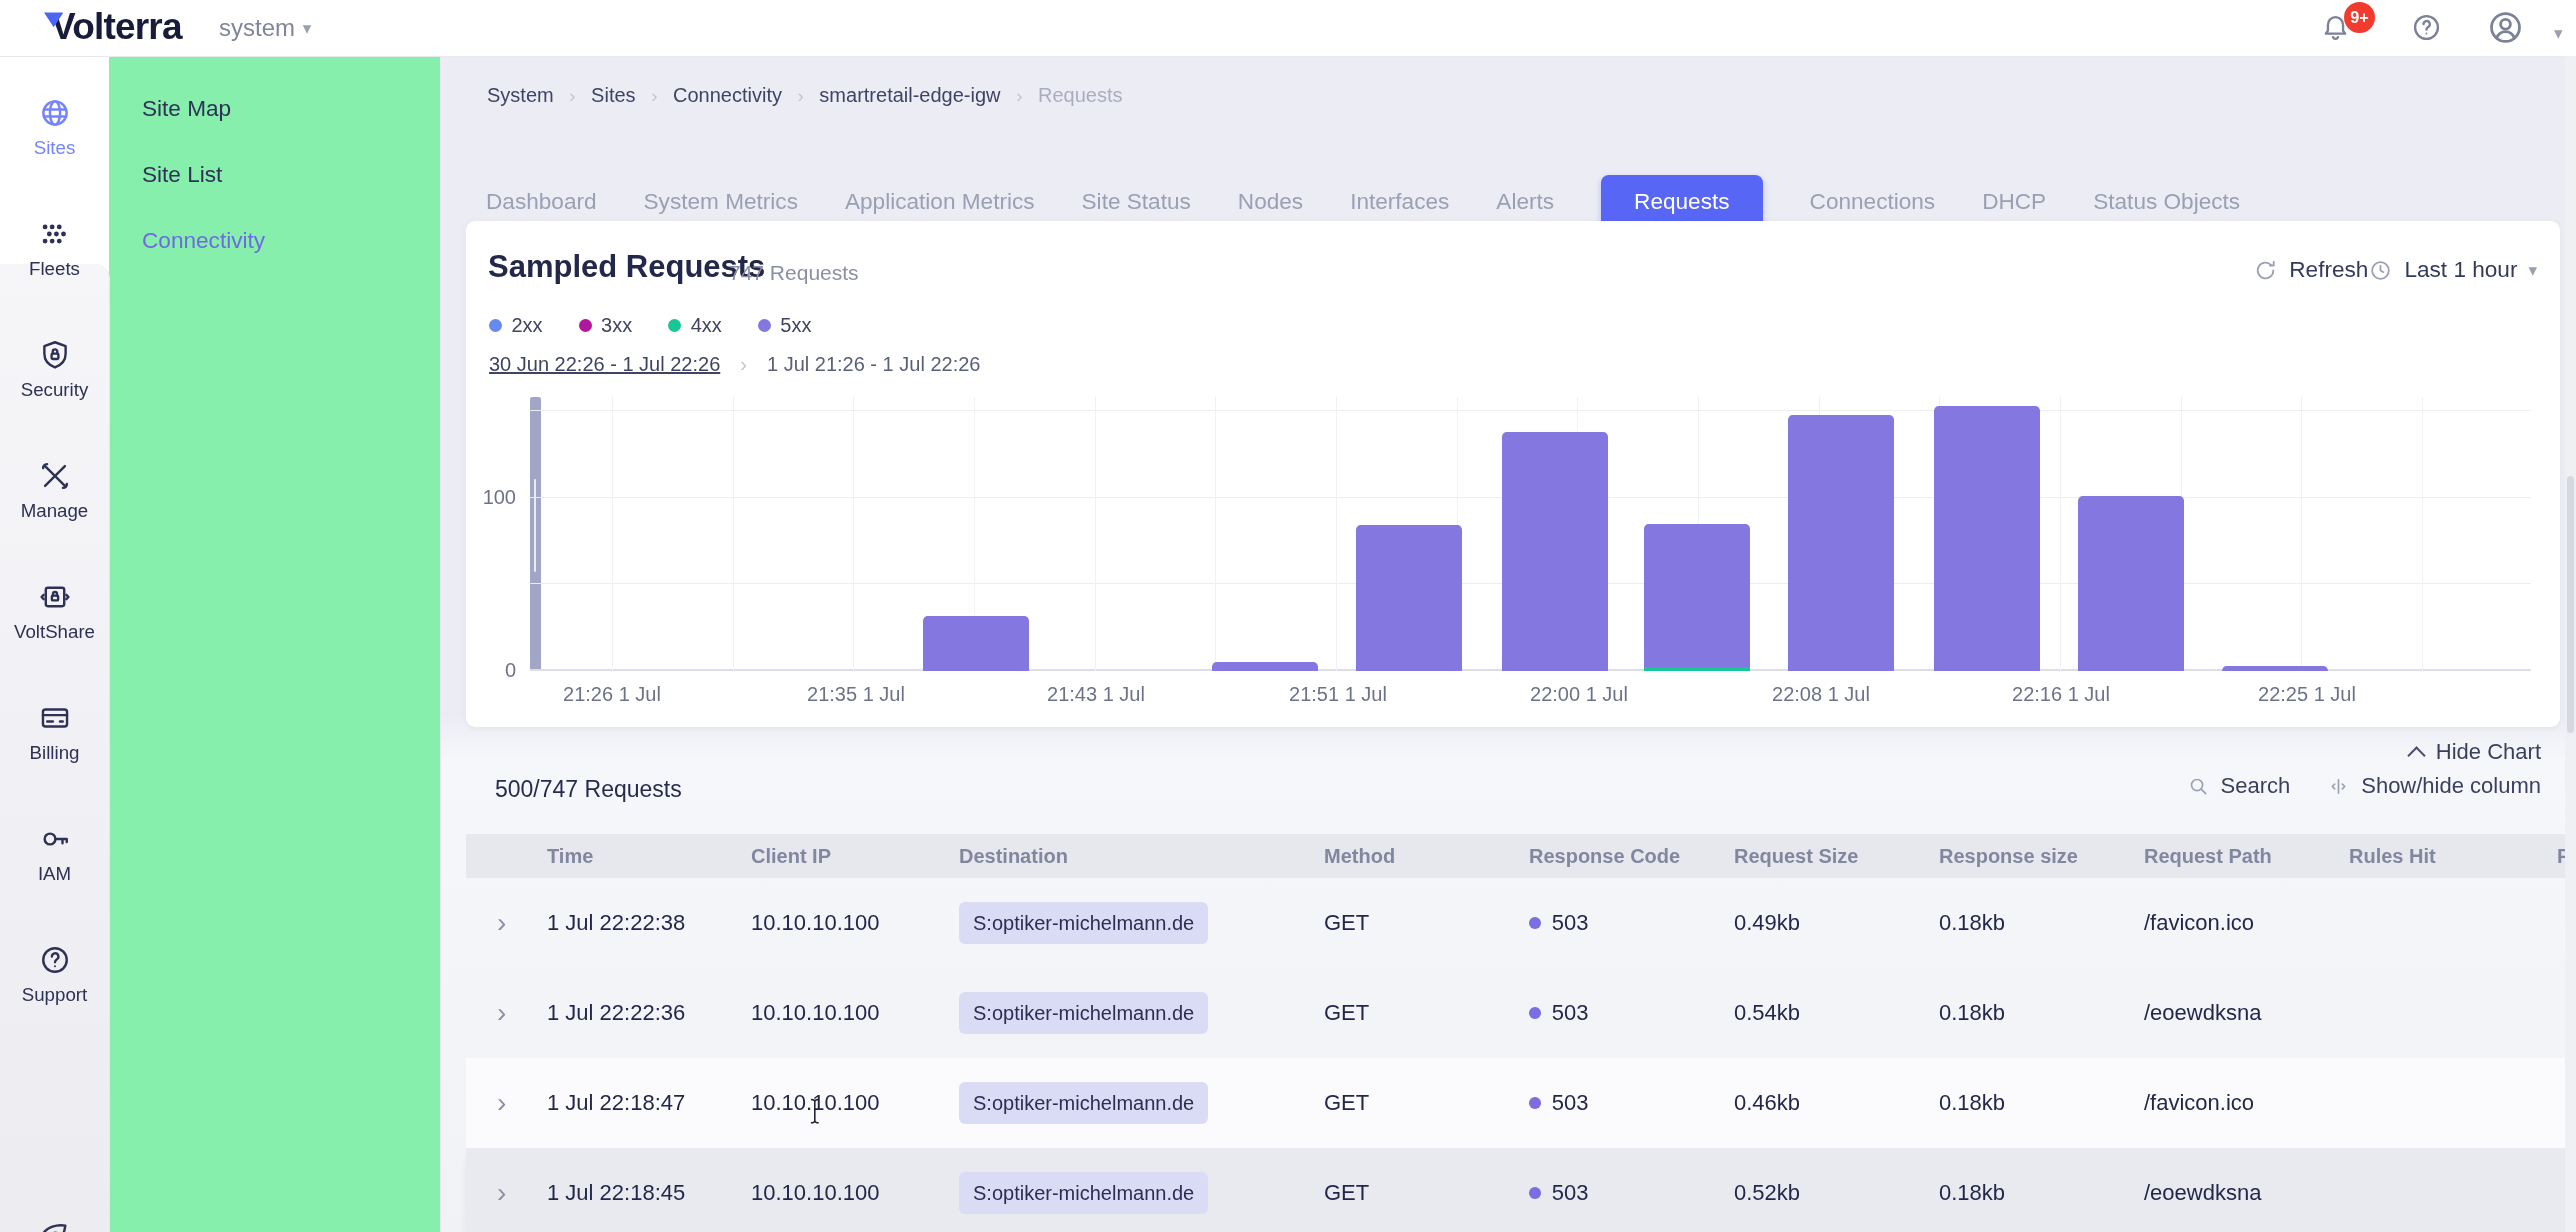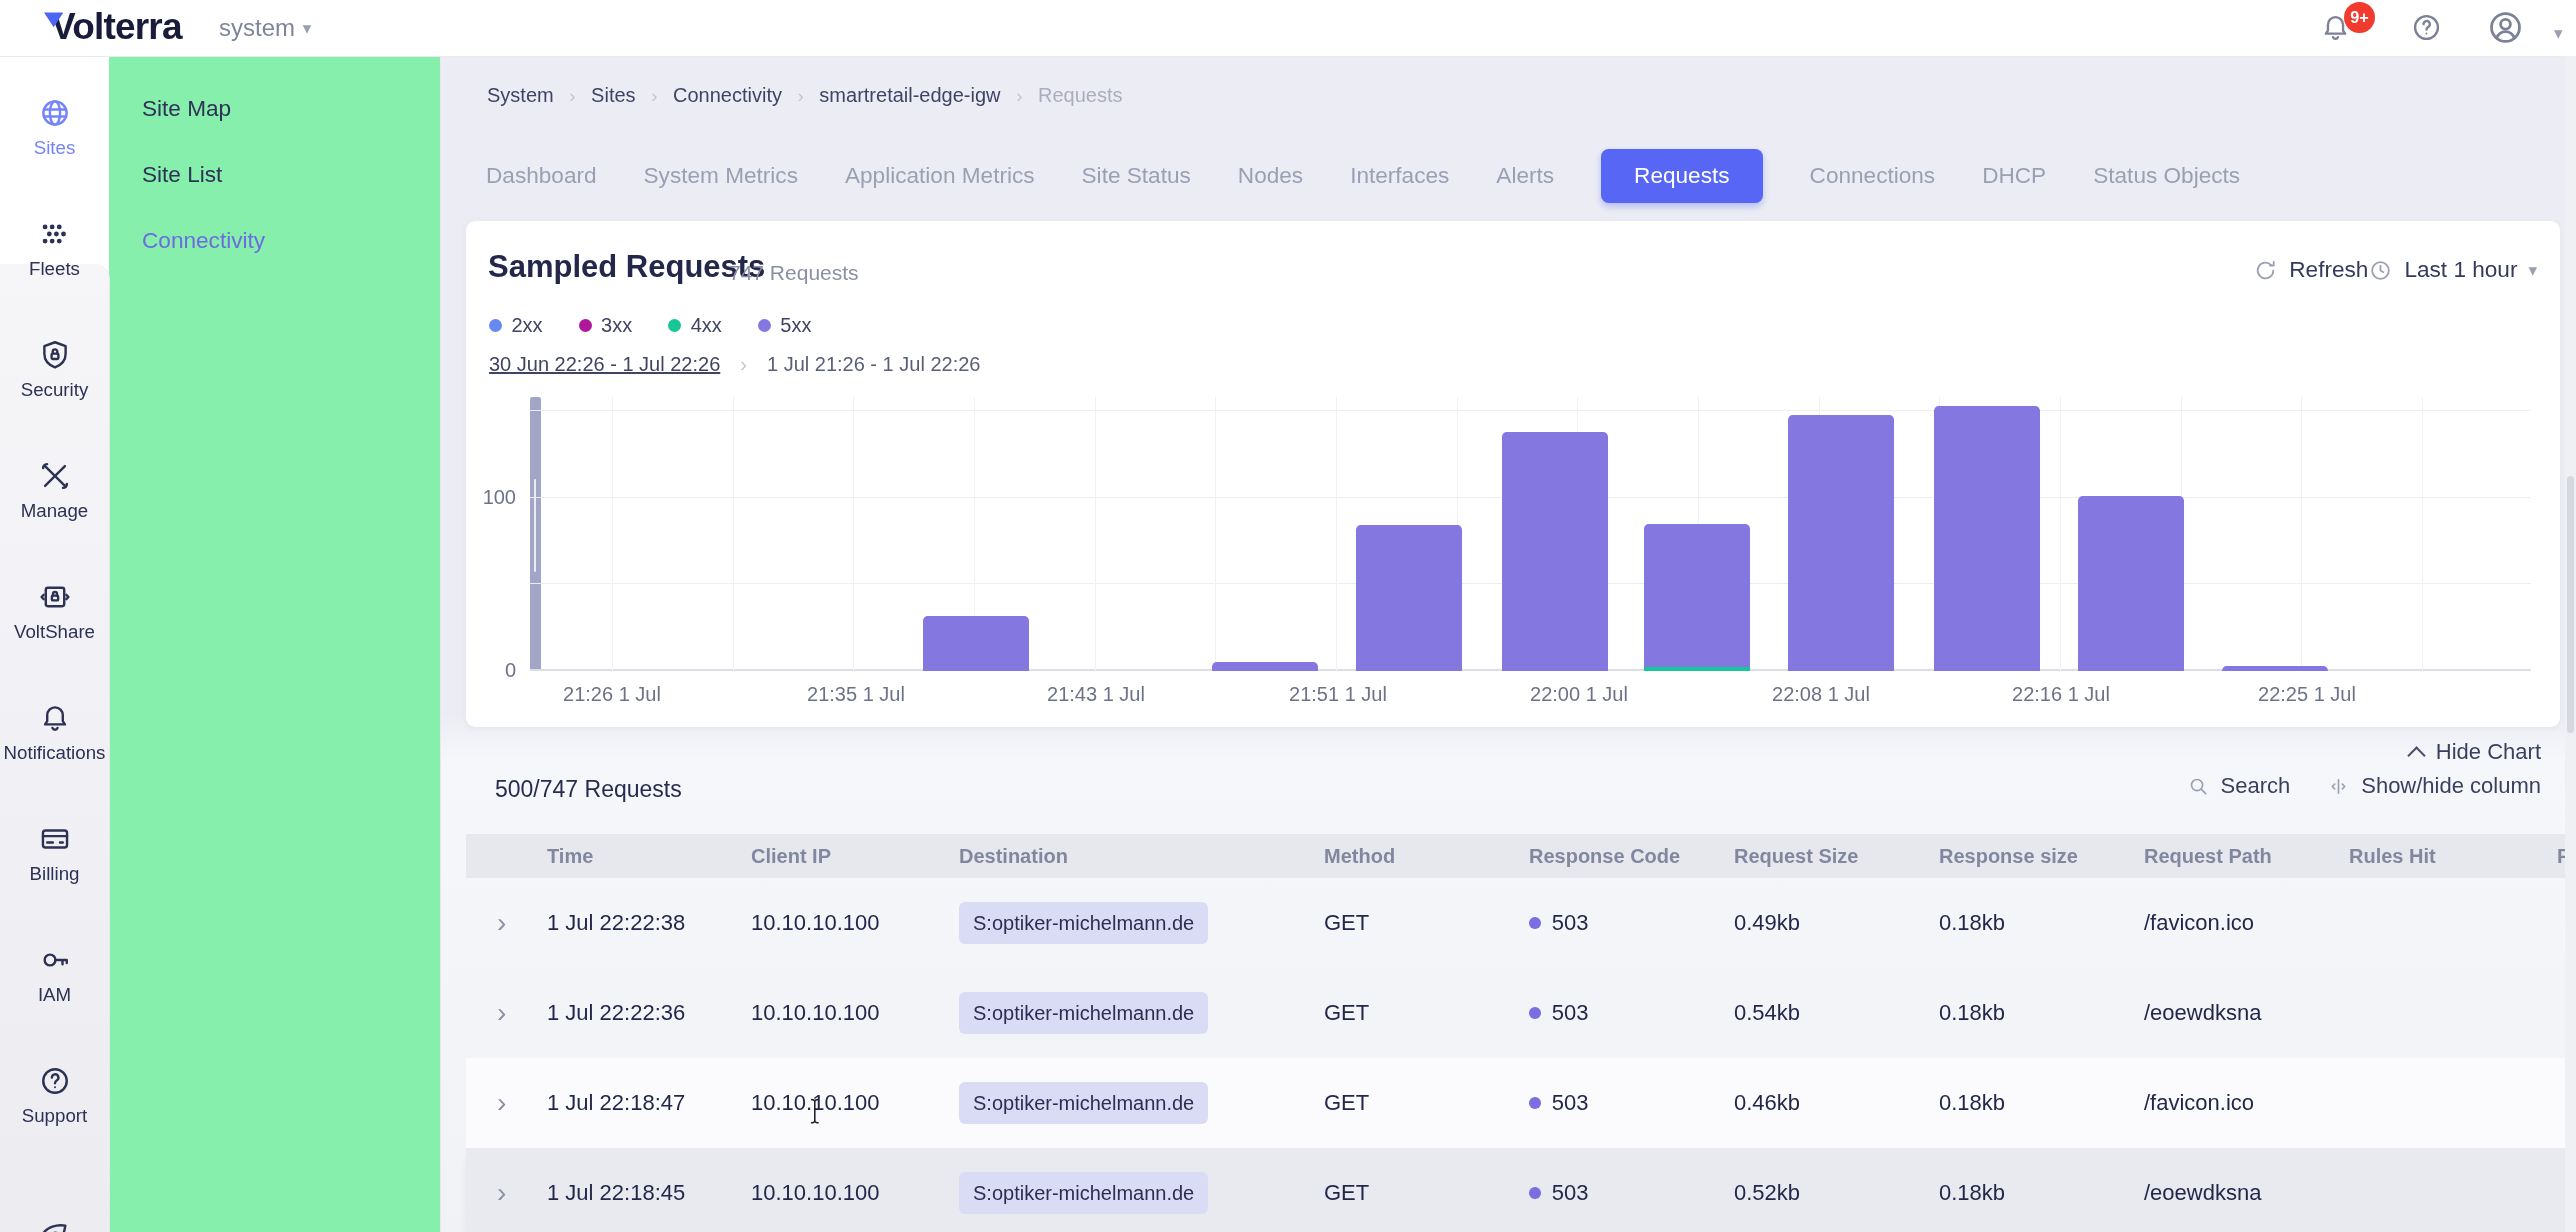--- a/index.html
+++ b/index.html
@@ -41,21 +41,21 @@
 
   
   .main{position:absolute;left:439px;top:56px;width:2137px;height:1176px;
         background:linear-gradient(180deg,#ecedf4 0%,#ecedf4 56%,#f6f7fa 60%,#f1f2f6 100%);}
   .breadcrumb{position:absolute;left:48px;top:28px;display:flex;gap:15.6px;font-size:20px;color:#3f4464;align-items:center;}
   .crumb{cursor:pointer;}
   .crumb.muted{color:#a9adbd;cursor:default;}
   .crumb-sep{color:#c2c5d1;font-size:18.7px;}
 
   .tabs{position:absolute;left:47px;top:93px;display:flex;align-items:center;gap:47px;font-size:22.6px;color:#9aa0b4;}
-  .tab{cursor:pointer;white-space:nowrap;}
+  .tab{cursor:pointer;white-space:nowrap;margin-top:26px;}
   .tab.active{background:#5866f6;color:#fff;padding:14px 33px;border-radius:7.8px;box-shadow:0 3.1px 7.8px rgba(88,102,246,.35);}
 
   
   .card{position:absolute;left:27px;top:165px;width:2094px;height:506px;background:#fff;border-radius:9.3px;
         box-shadow:0 1.6px 6.2px rgba(30,34,70,.05);}
   .panel-title{position:absolute;left:22px;top:28px;font-size:31px;font-weight:700;color:#23284a;}
   .panel-sub{position:absolute;left:263px;top:40px;font-size:21px;color:#8a8fa4;}
   .panel-actions{position:absolute;right:23px;top:36px;display:flex;align-items:center;font-size:22.6px;color:#343a5c;}
   .pa-item{display:flex;gap:11px;align-items:center;cursor:pointer;}
   .pa-item svg{width:25px;height:25px;color:#9aa0b2;}
@@ -194,29 +194,20 @@
         <div class="rail-item">
           <span class="rail-icon">
             <svg class="ico" viewBox="0 0 24 24">
               <rect x="5.5" y="5.5" width="13" height="13" rx="1.5"></rect>
               <rect x="9.8" y="11" width="4.4" height="3.4" rx="0.7"></rect>
               <path d="M10.6 11V9.8a1.4 1.4 0 0 1 2.8 0V11"></path>
               <path d="M4 10.5L2.5 12L4 13.5M20 10.5L21.5 12L20 13.5"></path>
             </svg>
           </span>
           <span class="rail-label">VoltShare</span>
-        </div>
-        <div class="rail-item">
-          <span class="rail-icon">
-            <svg class="ico" viewBox="0 0 24 24">
-              <path d="M12 4.5a5.5 5.5 0 0 0-5.5 5.5v4.2L5 16.5h14l-1.5-2.3V10A5.5 5.5 0 0 0 12 4.5z"></path>
-              <path d="M10.2 19a1.9 1.9 0 0 0 3.6 0"></path>
-            </svg>
-          </span>
-          <span class="rail-label">Notifications</span>
         </div>
         <div class="rail-item">
           <span class="rail-icon">
             <svg class="ico" viewBox="0 0 24 24">
               <rect x="3.5" y="6" width="17" height="12" rx="1.8"></rect>
               <path d="M3.5 10h17M6.5 14.5h4M15.5 14.5h2"></path>
             </svg>
           </span>
           <span class="rail-label">Billing</span>
         </div>

